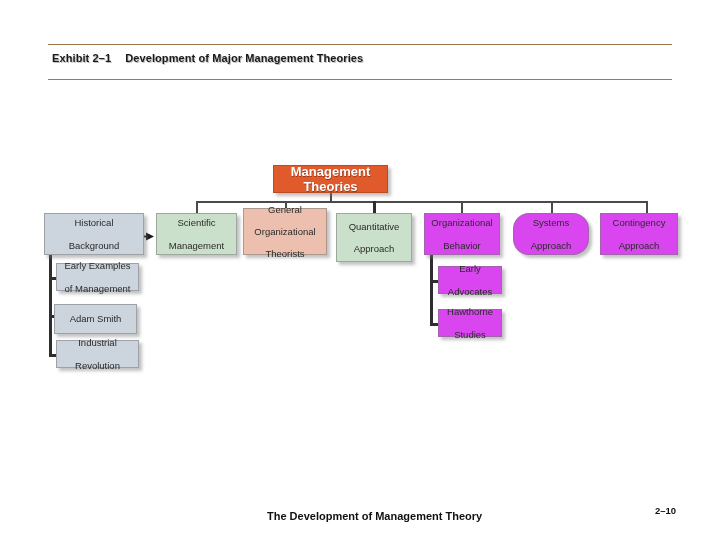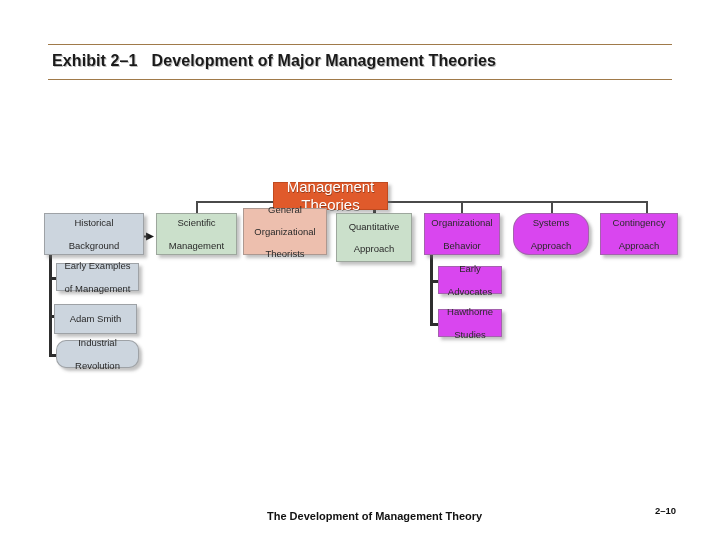--- a/index.html
+++ b/index.html
@@ -28,21 +28,21 @@
     width: 624px;
     height: 36px;
     border-top: 1.5px solid #a07a4a;
     border-bottom: 1.5px solid #a07a4a;
     box-sizing: border-box;
   }
   #title-text {
     position: absolute;
     left: 4px;
     top: 7px;
-    font-size: 16px;
+    font-size: 11px;
     font-weight: bold;
     color: #1a1a1a;
     letter-spacing: 0.1px;
     white-space: nowrap;
     text-shadow: 1px 1px 0 rgba(140,140,140,0.55);
   }
   #title-exhibit { margin-right: 14px; }
 
   
   .node {
@@ -56,25 +56,24 @@
     color: #2a2a2a;
     border: 1px solid rgba(120,120,120,0.55);
     box-shadow: 3px 3px 3px rgba(120,120,120,0.45);
     z-index: 3;
   }
   .node span { display: block; padding: 0 2px; }
 
   .node.root {
     background: #e05a2b;
     color: #ffffff;
-    font-weight: normal;
-    font-size: 15px;
+    font-weight: bold;
+    font-size: 13px;
     border: 1px solid #c04a20;
     text-shadow: 0.5px 0.5px 0 rgba(0,0,0,0.35);
-    margin-top: 17px;
   }
   .node.blue   { background: #ccd5de; font-size: 9.5px; }
   .node.green  { background: #cbe0cb; font-size: 9.5px; }
   .node.salmon { background: #edbfae; font-size: 9.5px; }
   .node.cream  { background: #d946ef; font-size: 9.5px; }
 
   
   .hline {
     position: absolute;
     height: 1.5px;
@@ -186,21 +185,21 @@
   <div class="hline thick" style="left:49px; top:354px; width:9px;"></div>
 
   <div class="node blue" style="left:56px; top:263px; width:83px; height:28px;">
     <span><span>Early Examples</span><br><span>of Management</span></span>
   </div>
 
   <div class="node blue" style="left:54px; top:304px; width:83px; height:30px;">
     <span>Adam Smith</span>
   </div>
 
-  <div class="node blue" style="left:56px; top:340px; width:83px; height:28px;border-radius:10px;">
+  <div class="node blue" style="left:56px; top:340px; width:83px; height:28px;">
     <span><span>Industrial</span><br><span>Revolution</span></span>
   </div>
 
   <div class="vline thick" style="left:430px; top:255px; height:70px;"></div>
 
   <div class="hline thick" style="left:430px; top:280px; width:10px;"></div>
   <div class="hline thick" style="left:430px; top:323px; width:10px;"></div>
 
   <div class="node cream" style="left:438px; top:266px; width:64px; height:28px;">
     <span><span>Early</span><br><span>Advocates</span></span>

